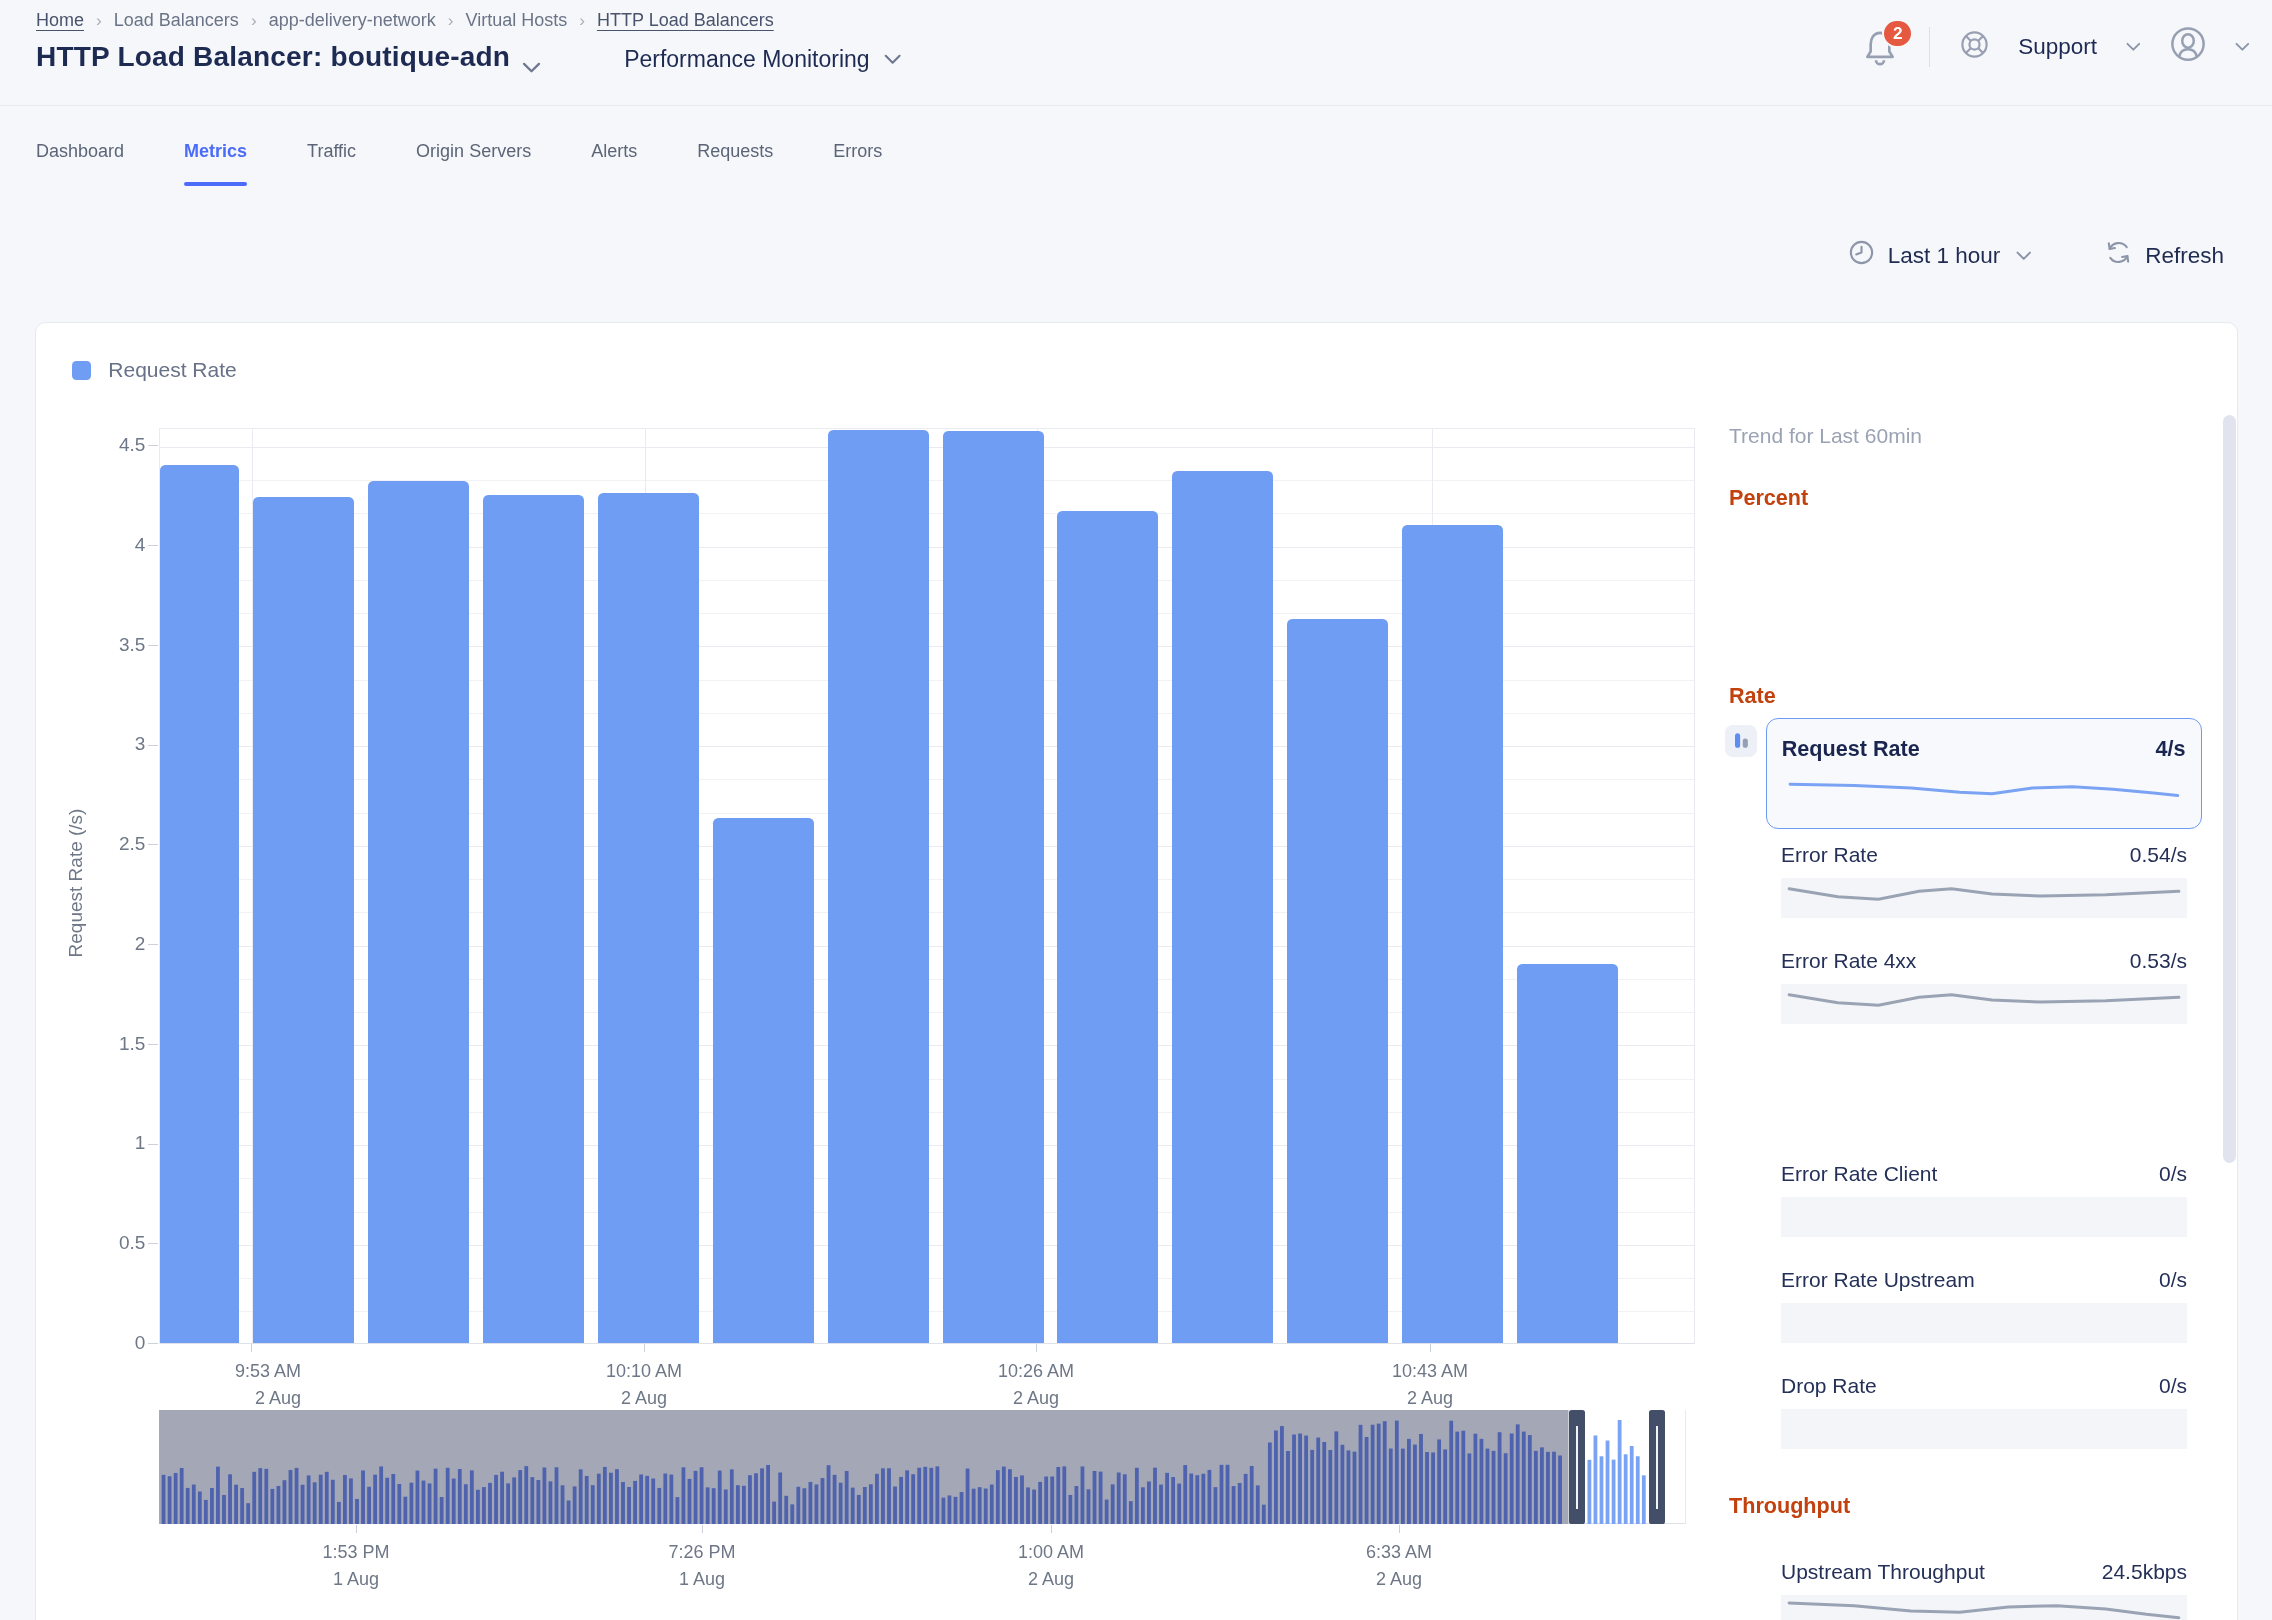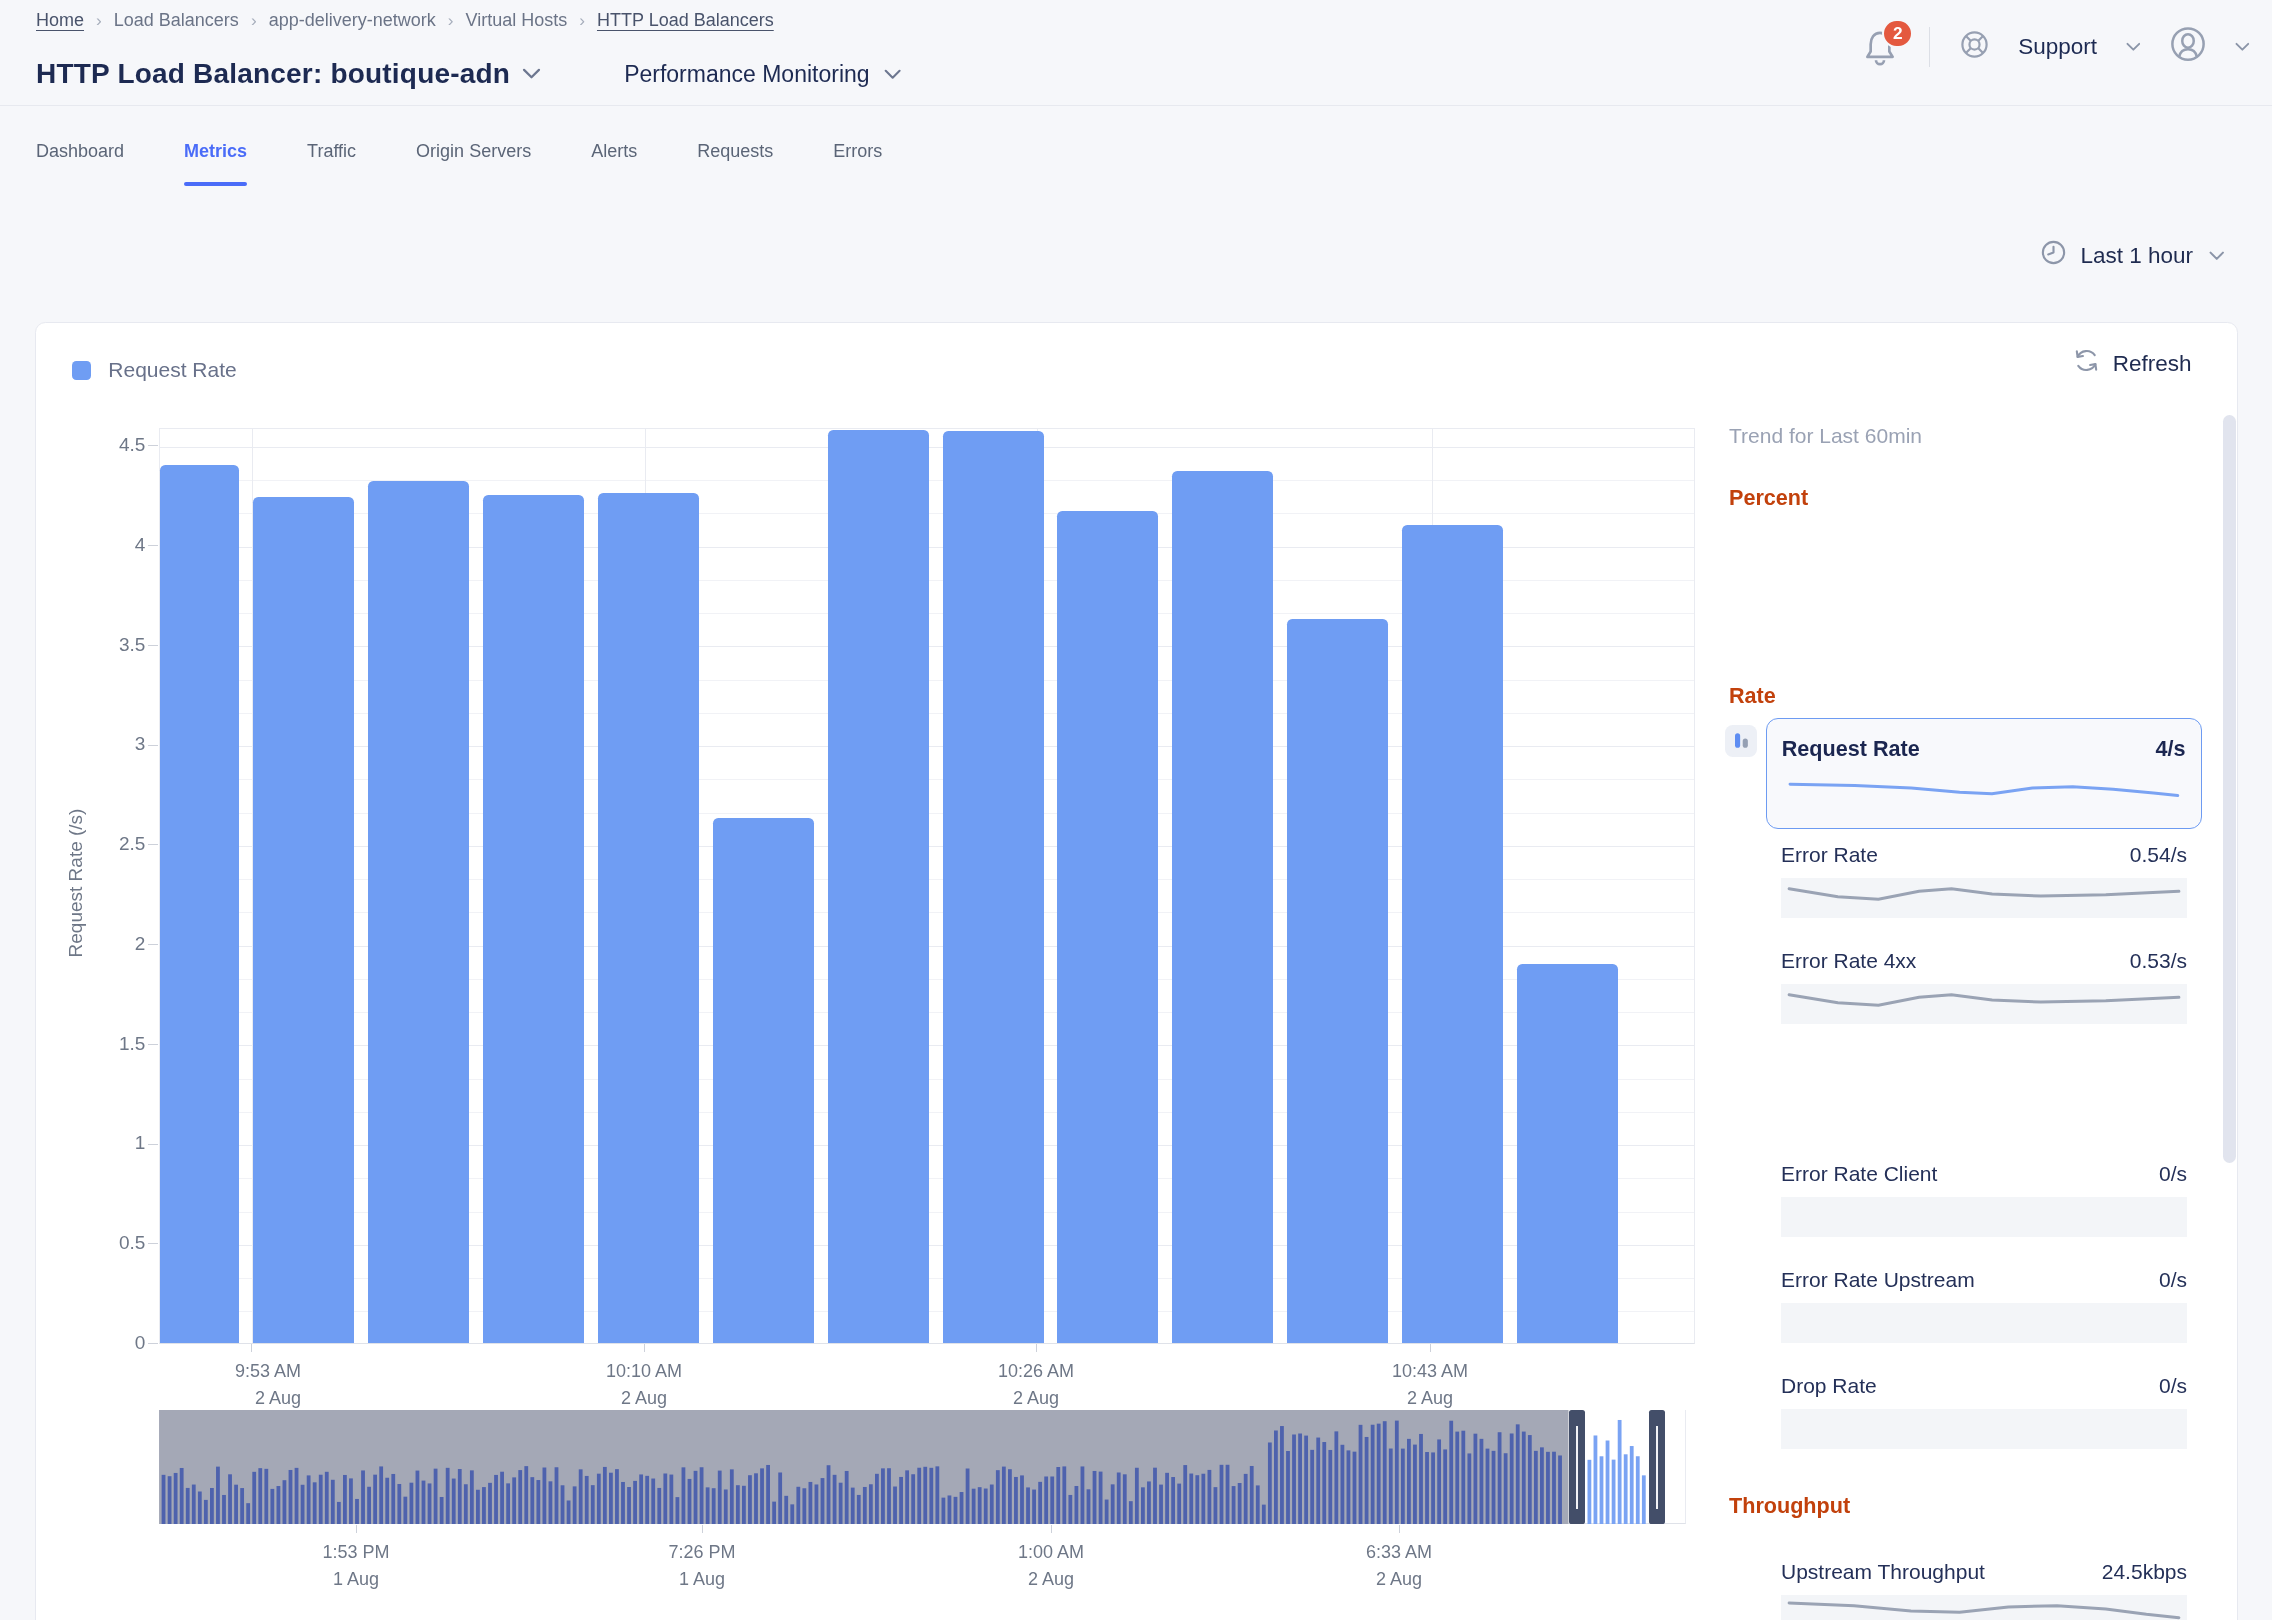--- a/index.html
+++ b/index.html
@@ -7,21 +7,21 @@
     font-family:"Liberation Sans", sans-serif; background:#f6f7fa; }
 
   
   #topbar { position:absolute; left:0; top:0; width:2273px; height:106px;
     background:#f6f7fa; border-bottom:0.9px solid #e7e9ef; z-index:5; }
   #breadcrumb { position:absolute; left:36px; top:10.4px; display:flex; gap:12px;
     align-items:flex-end; font-size:18px; color:#6b7487; }
   .crumb { color:#6b7487; }
   .crumb.link { color:#49536b; text-decoration:underline; text-underline-offset:4.3px; }
   .crumb-sep { color:#a7aebc; font-size:17.3px; }
-  #titlerow { position:absolute; left:36px; top:58px; display:flex; align-items:center; }
+  #titlerow { position:absolute; left:36px; top:41px; display:flex; align-items:flex-end; }
   #page-title { font-size:28px; font-weight:600; color:#1d2a52; letter-spacing:0.2px; }
   .chev { margin-left:12px; display:inline-flex; }
   #view-select { margin-left:83px; display:flex; align-items:center; gap:14px;
     font-size:23px; font-weight:500; color:#1d2a52; }
   #topright { position:absolute; right:23px; top:24px; display:flex;
     align-items:center; gap:28px; }
   #bell-wrap { position:relative; width:41px; height:43px; }
   #notif-badge { position:absolute; top:-7px; right:-12px; min-width:31px; height:29px;
     border-radius:15.5px; background:#e4593f; color:#fff; font-size:17.3px; font-weight:700;
     display:flex; align-items:center; justify-content:center; border:2.6px solid #f6f7fa; }
@@ -31,21 +31,21 @@
   
   #tabs { position:absolute; left:36px; top:141px; display:flex; gap:60px;
     font-size:18px; color:#5b6577; z-index:5; }
   .tab { padding-bottom:24px; position:relative; cursor:pointer; }
   .tab.active { color:#4a6cf8; font-weight:700; }
   .tab.active::after { content:""; position:absolute; left:0; right:0; bottom:0;
     height:4.3px; border-radius:2.6px; background:#4a6cf8; }
 
   
   #controls { position:absolute; top:238px; right:48px; display:flex; gap:73px;
-    align-items:center; font-size:22.5px; color:#1f2b50; z-index:5;flex-direction:column; }
+    align-items:center; font-size:22.5px; color:#1f2b50; z-index:5; }
   .ctrl { display:flex; align-items:center; gap:12px; cursor:pointer; }
 
   
   #card { position:absolute; left:35px; top:322px; width:2203px; height:1365px;
     background:#fff; border:0.9px solid #e7e9f0; border-radius:10.4px; }
   #legend { position:absolute; left:36px; top:35px; display:flex; gap:17.3px;
     align-items:center; font-size:21px; color:#68718a; }
   #legend-swatch { width:19px; height:19px; border-radius:4.3px; background:#6f9df3; }
 
   

